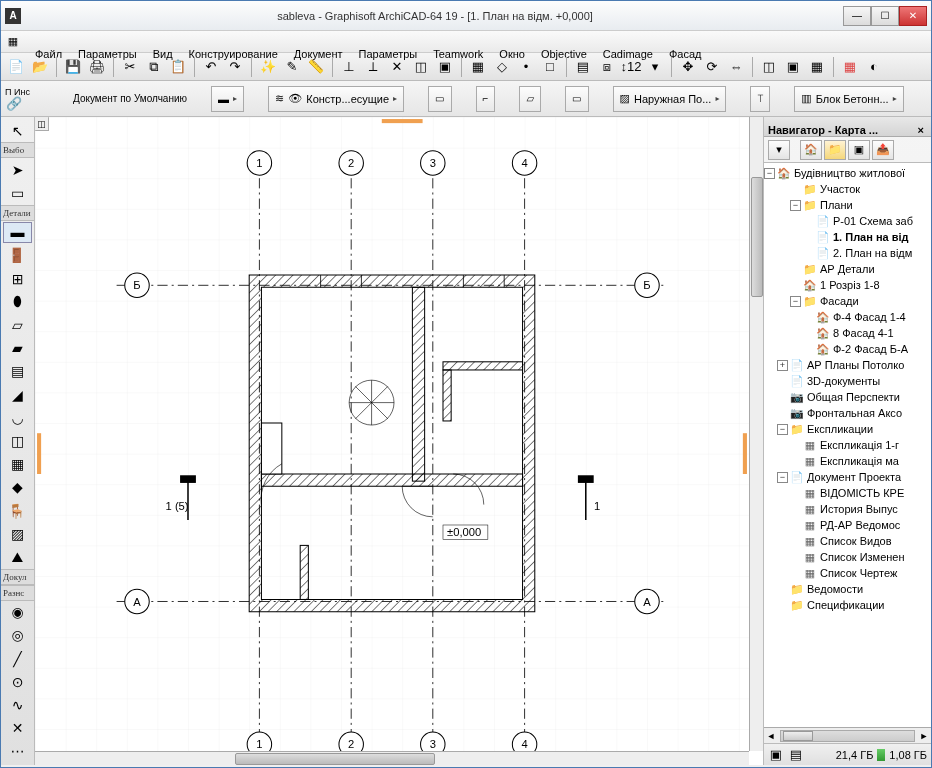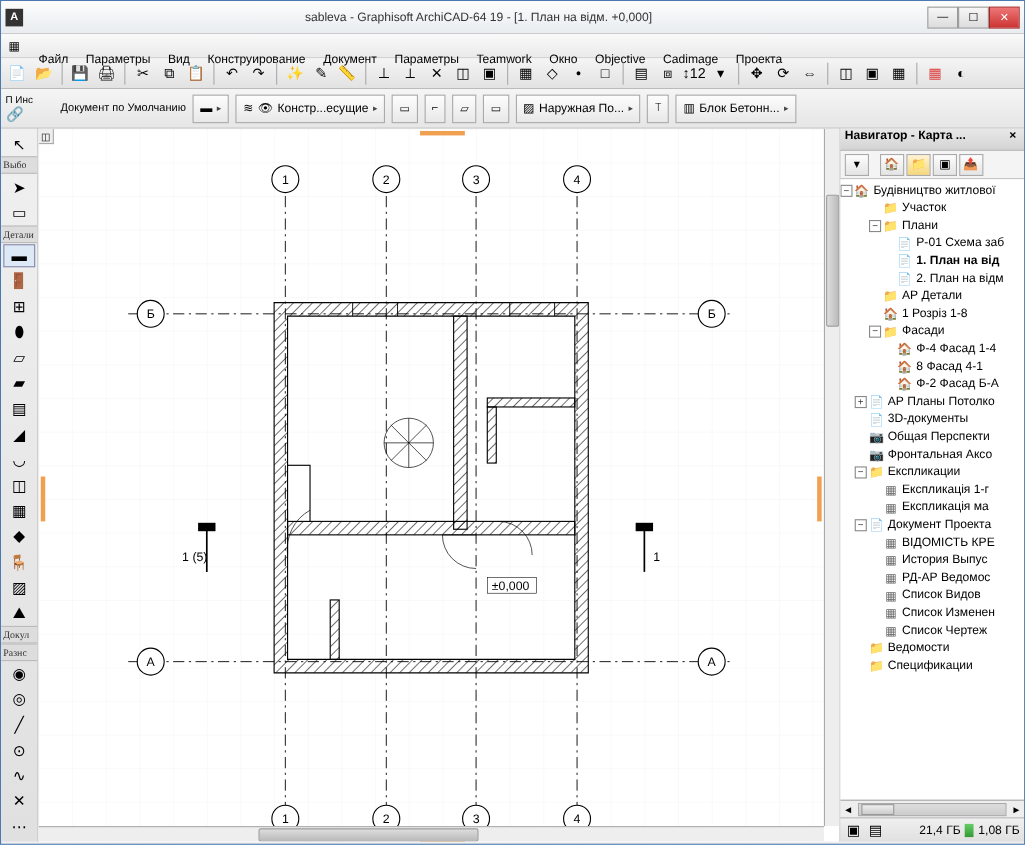--- a/index.html
+++ b/index.html
@@ -9,37 +9,37 @@
 .titlebar .title { flex: 1; color: #333; text-align: center; }
 .win-controls { display: flex; gap: 0; }
 .win-btn { width: 28px; height: 20px; border: 1px solid #999; background: linear-gradient(#f7f7f7, #dcdcdc); display: flex; align-items: center; justify-content: center; cursor: pointer; font-size: 10px; }
 .win-btn.close { background: linear-gradient(#e77, #c33); color: #fff; border-color: #a22; }
 .menubar { height: 22px; background: linear-gradient(#fafafa, #eaeaea); display: flex; align-items: center; padding: 0 4px; border-bottom: 1px solid #ccc; }
 .menubar .doc-icon { width: 16px; height: 16px; margin-right: 6px; display: inline-flex; align-items: center; justify-content: center; }
 .menu-item { padding: 3px 8px; cursor: pointer; margin-top: 24px; }
 .toolbar { height: 28px; background: linear-gradient(#f5f5f5, #e2e2e2); display: flex; align-items: center; padding: 0 4px; border-bottom: 1px solid #bbb; gap: 2px; }
 .tb-btn { width: 22px; height: 22px; display: flex; align-items: center; justify-content: center; border: 1px solid transparent; cursor: pointer; font-size: 13px; }
 .tb-sep { width: 1px; height: 20px; background: #aaa; margin: 0 3px; }
-.infobox { height: 36px; background: linear-gradient(#f5f5f5, #e6e6e6); display: flex; align-items: center; padding: 0 4px; border-bottom: 1px solid #bbb; gap: 6px; }
+.infobox { height: 36px; background: linear-gradient(#f5f5f5, #e6e6e6); display: flex; align-items: center; padding: 0 4px; border-bottom: 1px solid #bbb; gap: 24px; }
 .ib-btn { height: 26px; padding: 0 6px; border: 1px solid #aaa; background: linear-gradient(#fdfdfd, #e8e8e8); display: flex; align-items: center; gap: 4px; cursor: pointer; font-size: 10px; }
 .ib-btn .arrow { font-size: 8px; color: #444; }
 .main-area { display: flex; height: calc(100% - 30px - 22px - 28px - 36px - 2px); }
 .toolbox { width: 34px; background: linear-gradient(#f0f0f0, #e0e0e0); border-right: 1px solid #bbb; display: flex; flex-direction: column; padding: 2px 0; overflow: hidden; }
 .toolbox .section-label { font-size: 9px; color: #333; padding: 2px 2px; background: #ddd; border-top: 1px solid #bbb; border-bottom: 1px solid #bbb; font-family: Liberation Serif, serif; }
 .tool-btn { height: 24px; display: flex; align-items: center; justify-content: center; border: 1px solid transparent; cursor: pointer; margin: 1px 2px; font-size: 14px; }
 .tool-btn.active { border: 1px solid #88a; background: #dde9f5; }
 .canvas-wrap { flex: 1; position: relative; background: #fff; overflow: hidden; }
 .canvas-wrap .hhandle { position: absolute; top: 0; left: 0; width: 14px; height: 14px; background: #eee; border-right: 1px solid #aaa; border-bottom: 1px solid #aaa; display:flex;align-items:center;justify-content:center; font-size:9px;}
 .canvas { position: absolute; top: 0; left: 0; right: 14px; bottom: 14px; }
 .vscroll { position: absolute; right: 0; top: 0; width: 14px; bottom: 14px; background: #eee; border-left: 1px solid #aaa; }
 .hscroll { position: absolute; left: 0; bottom: 0; right: 14px; height: 14px; background: #eee; border-top: 1px solid #aaa; }
 .scroll-thumb-v { position: absolute; left: 1px; width: 12px; top: 60px; height: 120px; background: linear-gradient(90deg,#ddd,#bbb); border: 1px solid #999; border-radius: 2px; }
 .scroll-thumb-h { position: absolute; top: 1px; height: 12px; left: 200px; width: 200px; background: linear-gradient(#ddd,#bbb); border: 1px solid #999; border-radius: 2px; }
 .navigator { width: 168px; background: linear-gradient(#f5f5f5, #e6e6e6); border-left: 1px solid #bbb; display: flex; flex-direction: column; }
-.nav-header { height: 20px; background: linear-gradient(#e8e8e8, #d4d4d4); display: flex; align-items: flex-start; padding: 0 4px; border-bottom: 1px solid #aaa; font-weight: bold; }
+.nav-header { height: 20px; background: linear-gradient(#e8e8e8, #d4d4d4); display: flex; align-items: flex-end; padding: 0 4px; border-bottom: 1px solid #aaa; font-weight: bold; }
 .nav-header .x { margin-left: auto; cursor: pointer; padding: 0 3px; }
 .nav-tabs { height: 26px; display: flex; align-items: center; padding: 2px 4px; gap: 2px; border-bottom: 1px solid #bbb; }
 .nav-tab { width: 22px; height: 20px; border: 1px solid #aaa; background: linear-gradient(#fdfdfd, #e4e4e4); display: flex; align-items: center; justify-content: center; cursor: pointer; font-size: 11px; }
 .nav-tab.active { background: linear-gradient(#fff3d4, #f5d77a); }
 .nav-tree { flex: 1; background: #fff; overflow: hidden; font-size: 11px; padding: 2px 0; }
 .tree-row { display: flex; align-items: center; height: 16px; padding-right: 2px; cursor: pointer; white-space: nowrap; }
 .tree-row.selected { font-weight: bold; }
 .tree-toggle { width: 11px; height: 11px; border: 1px solid #888; background: #fff; display: inline-flex; align-items: center; justify-content: center; font-size: 9px; line-height: 1; margin-right: 2px; color: #333; }
 .tree-spacer { display: inline-block; width: 13px; }
 .tree-icon { width: 14px; height: 12px; margin-right: 3px; display: inline-flex; align-items: center; justify-content: center; font-size: 11px; }
@@ -70,21 +70,21 @@
 <span class="menu-item">Файл</span>
     <span class="menu-item">Параметры</span>
     <span class="menu-item">Вид</span>
     <span class="menu-item">Конструирование</span>
     <span class="menu-item">Документ</span>
     <span class="menu-item">Параметры</span>
     <span class="menu-item">Teamwork</span>
     <span class="menu-item">Окно</span>
     <span class="menu-item">Objective</span>
     <span class="menu-item">Cadimage</span>
-    <span class="menu-item">Проекта</span>
+    <span class="menu-item">Фасад</span>
   </div>
 
 <div class="toolbar">
   <div class="tb-btn">📄</div>
   <div class="tb-btn">📂</div>
   <div class="tb-sep"></div>
   <div class="tb-btn">💾</div>
   <div class="tb-btn">🖨</div>
   <div class="tb-sep"></div>
   <div class="tb-btn">✂</div>

